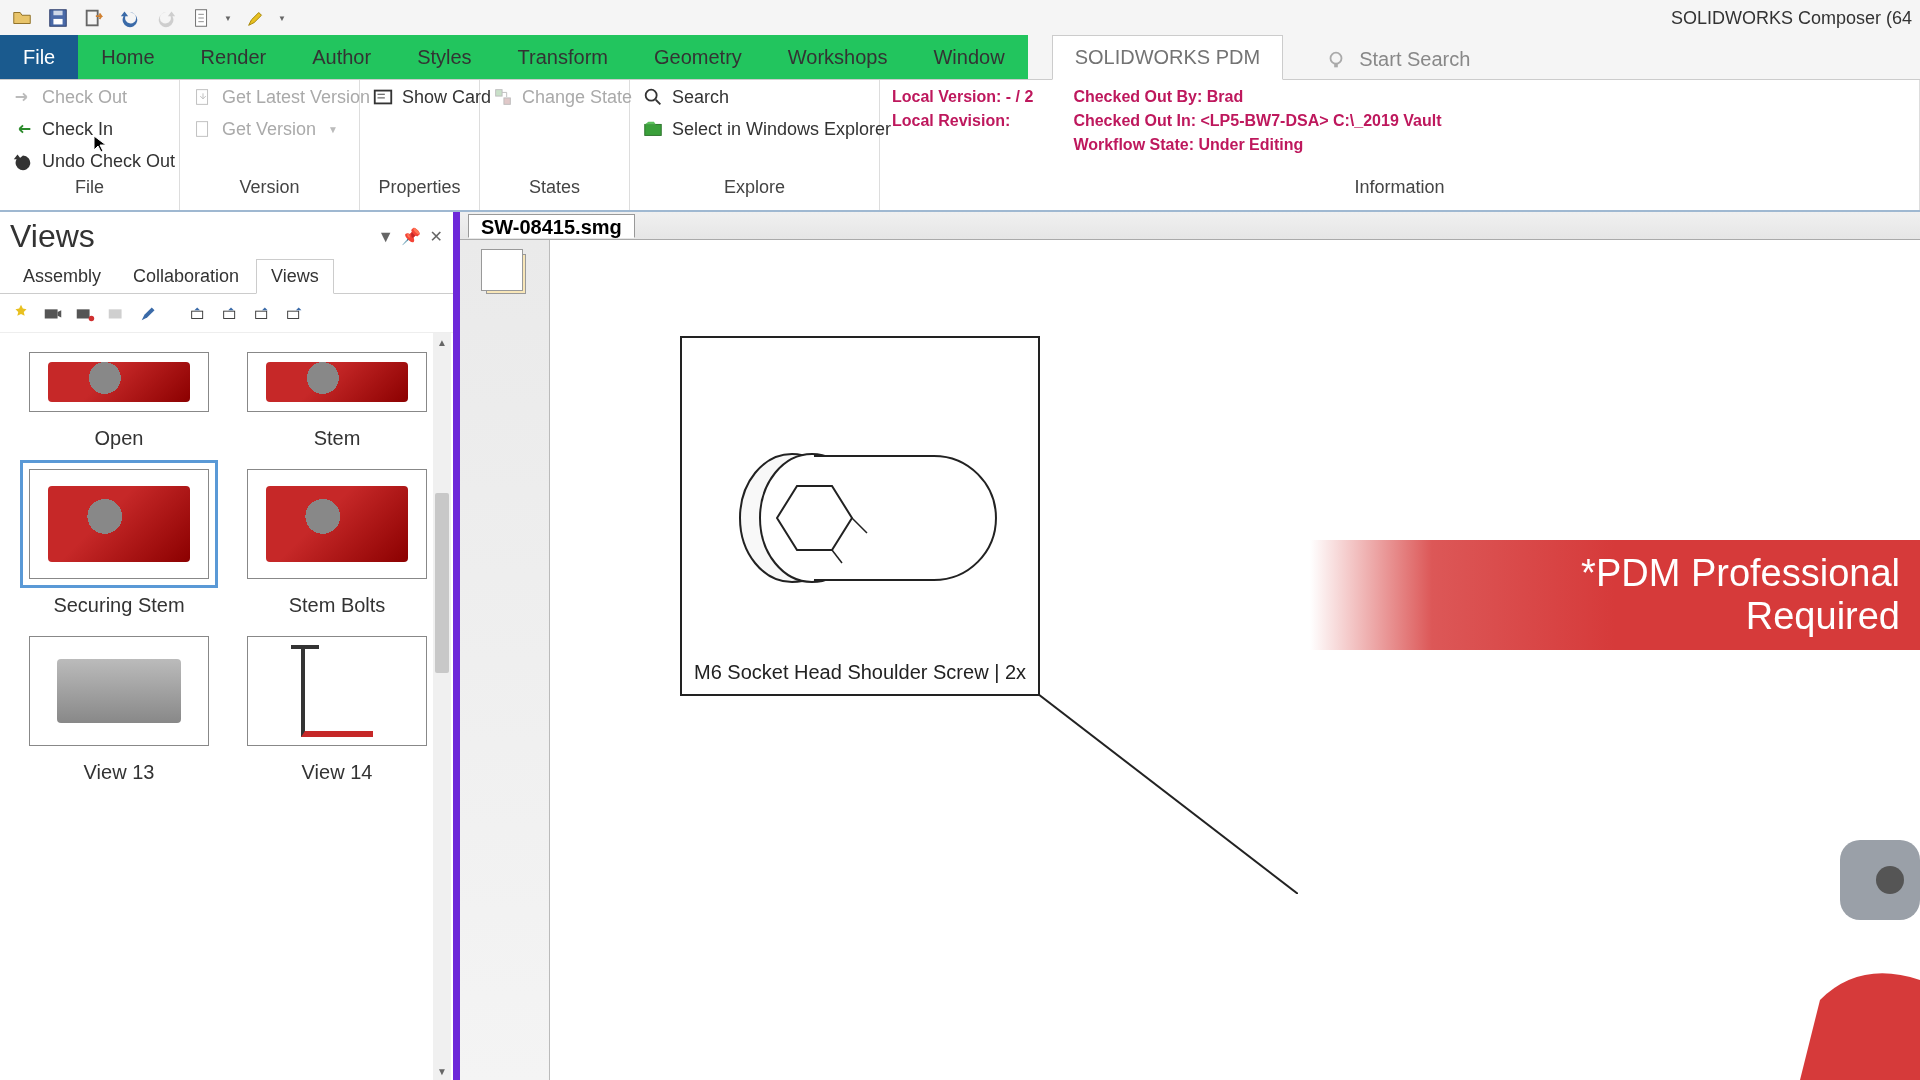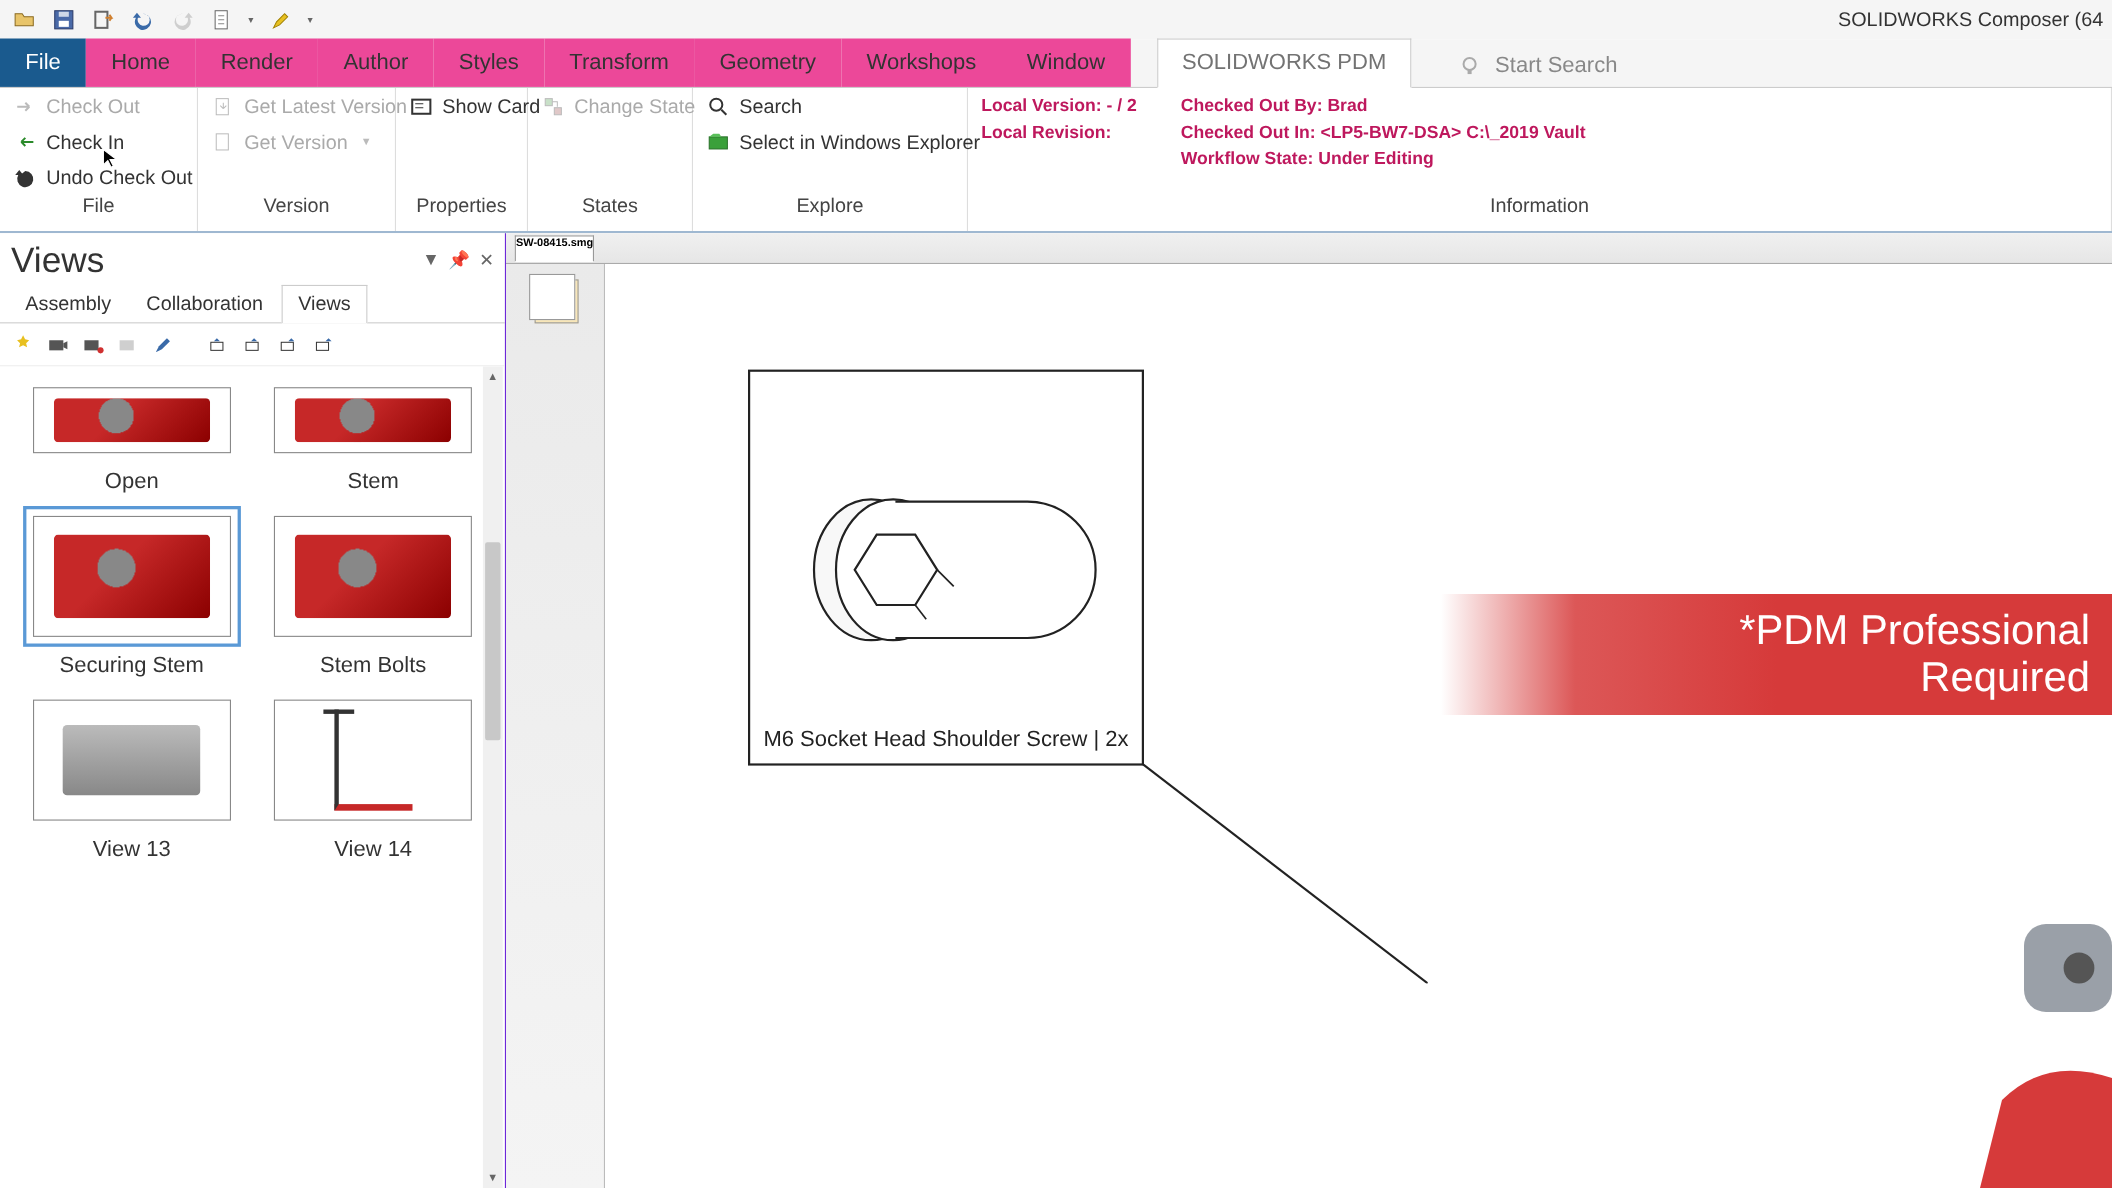--- a/index.html
+++ b/index.html
@@ -7,40 +7,40 @@
 
 
 .qat { height: 36px; background: #f5f5f5; display: flex; align-items: center; padding: 0 8px; gap: 8px; }
 .qat-btn { width: 28px; height: 28px; display: flex; align-items: center; justify-content: center; cursor: pointer; }
 .qat-btn svg { width: 22px; height: 22px; }
 .qat-dd { width: 10px; font-size: 8px; color: #666; cursor: pointer; }
 .title-right { position: absolute; right: 8px; top: 0; height: 36px; display: flex; align-items: center; font-size: 18px; color: #333; }
 
 
 .tabs-row { height: 44px; background: #f5f5f5; display: flex; align-items: flex-end; padding-left: 0; border-bottom: 1px solid #ccc; }
-.tab { padding: 10px 22px; font-size: 20px; color: #333; cursor: pointer; background: #ec4899; border: 1px solid transparent; border-bottom: none; }
+.tab { padding: 10px 22px; font-size: 20px; color: #333; cursor: pointer; background: #22c55e; border: 1px solid transparent; border-bottom: none; }
 .tab.active-file { background: #1a5a8e; color: #fff; }
 .tab.active-pdm { background: #fff; border: 1px solid #ccc; border-bottom: 1px solid #fff; color: #737373; margin-bottom: -1px; }
 .search-tab { display: flex; align-items: center; gap: 12px; padding: 8px 18px; color: #888; font-size: 20px; margin-left: 24px; }
 .search-tab .bulb { width: 22px; height: 22px; }
 
 
 .ribbon { height: 132px; background: #fff; border-bottom: 2px solid #9fb8d1; display: flex; }
 .ribbon-group { border-right: 1px solid #ddd; padding: 4px 12px 12px 12px; display: flex; flex-direction: column; justify-content: space-between; }
 .ribbon-group-body { display: flex; flex-direction: column; gap: 6px; flex: 1; }
 .ribbon-group-label { text-align: center; font-size: 18px; color: #444; padding-top: 2px; }
 .ribbon-item { display: flex; align-items: center; gap: 8px; font-size: 18px; color: #333; cursor: pointer; padding: 2px 0; white-space: nowrap; }
 .ribbon-item.disabled { color: #aaa; cursor: default; }
 .ribbon-item .ic { width: 22px; height: 22px; flex-shrink: 0; }
 .info-block { display: flex; flex-direction: column; gap: 6px; padding-top: 4px; }
 .info-line { font-size: 16px; color: #be185d; white-space: nowrap; font-weight: bold; }
 
 
 .workspace { display: flex; height: calc(1080px - 36px - 44px - 132px); }
-.views-panel { width: 460px; border-right: 1px solid #6d28d9; display: flex; flex-direction: column; background: #fff; }
+.views-panel { width: 460px; border-right: 7px solid #6d28d9; display: flex; flex-direction: column; background: #fff; }
 .views-header { display: flex; align-items: center; justify-content: space-between; padding: 6px 10px 4px 10px; }
 .views-title { font-size: 32px; color: #333; }
 .views-header-btns { display: flex; gap: 8px; align-items: center; }
 .views-header-btns span { cursor: pointer; font-size: 16px; color: #666; }
 .views-tabs { display: flex; gap: 2px; padding: 0 8px; border-bottom: 1px solid #ccc; }
 .vtab { padding: 6px 14px; font-size: 18px; color: #333; cursor: pointer; border: 1px solid transparent; border-bottom: none; }
 .vtab.active { background: #fff; border: 1px solid #ccc; border-bottom: 1px solid #fff; margin-bottom: -1px; }
 .views-toolbar { display: flex; gap: 6px; padding: 6px 8px; border-bottom: 1px solid #eee; }
 .vt-btn { width: 26px; height: 26px; display: flex; align-items: center; justify-content: center; cursor: pointer; }
 .vt-btn svg { width: 22px; height: 22px; }
@@ -52,21 +52,21 @@
 .view-card.selected .thumb-outer { border: 3px solid #5a99d6; padding: 6px; }
 .thumb-outer { border: 3px solid transparent; padding: 6px; }
 .view-label { font-size: 20px; color: #333; text-align: right; }
 .scroll-track { position: absolute; right: 2px; top: 0; bottom: 0; width: 18px; background: #f0f0f0; }
 .scroll-thumb { position: absolute; left: 2px; right: 2px; top: 160px; height: 180px; background: #c8c8c8; border-radius: 2px; }
 .scroll-arrow { position: absolute; left: 0; right: 0; height: 18px; display: flex; align-items: center; justify-content: center; font-size: 10px; color: #666; }
 
 
 .canvas-area { flex: 1; position: relative; background: #fff; }
 .doc-tabs-strip { position: absolute; top: 0; left: 0; right: 0; height: 28px; background: linear-gradient(#f0f0f0, #e6e6e6); border-bottom: 1px solid #aaa; }
-.doc-tab-in { position: absolute; left: 8px; top: 2px; height: 24px; background: #fff; border: 1px solid #999; border-bottom: 1px solid #fff; padding: 1px 0; font-size: 10px; font-weight: bold; }
+.doc-tab-in { position: absolute; left: 8px; top: 2px; height: 24px; background: #fff; border: 1px solid #999; border-bottom: 1px solid #fff; padding: 1px 12px; font-size: 20px; font-weight: bold; }
 .canvas-inner { position: absolute; left: 0; right: 0; top: 28px; bottom: 0; background: #fff; display: flex; }
 .gutter { width: 90px; background: linear-gradient(#eaeaea, #f4f4f4); border-right: 1px solid #bbb; position: relative; }
 .gutter-icon { position: absolute; top: 14px; left: 26px; width: 40px; height: 40px; border: 1px solid #999; background: #f8e6b8; }
 .gutter-icon::before { content: ""; position: absolute; left: -6px; top: -6px; width: 40px; height: 40px; border: 1px solid #999; background: #fff; }
 .canvas-main { flex: 1; position: relative; }
 
 
 .callout-box { position: absolute; left: 130px; top: 96px; width: 360px; height: 360px; border: 2px solid #222; background: #fff; }
 .callout-label { position: absolute; bottom: 10px; left: 0; right: 0; text-align: center; font-size: 20px; color: #222; }
 .leader { position: absolute; left: 488px; top: 454px; width: 260px; height: 200px; }

